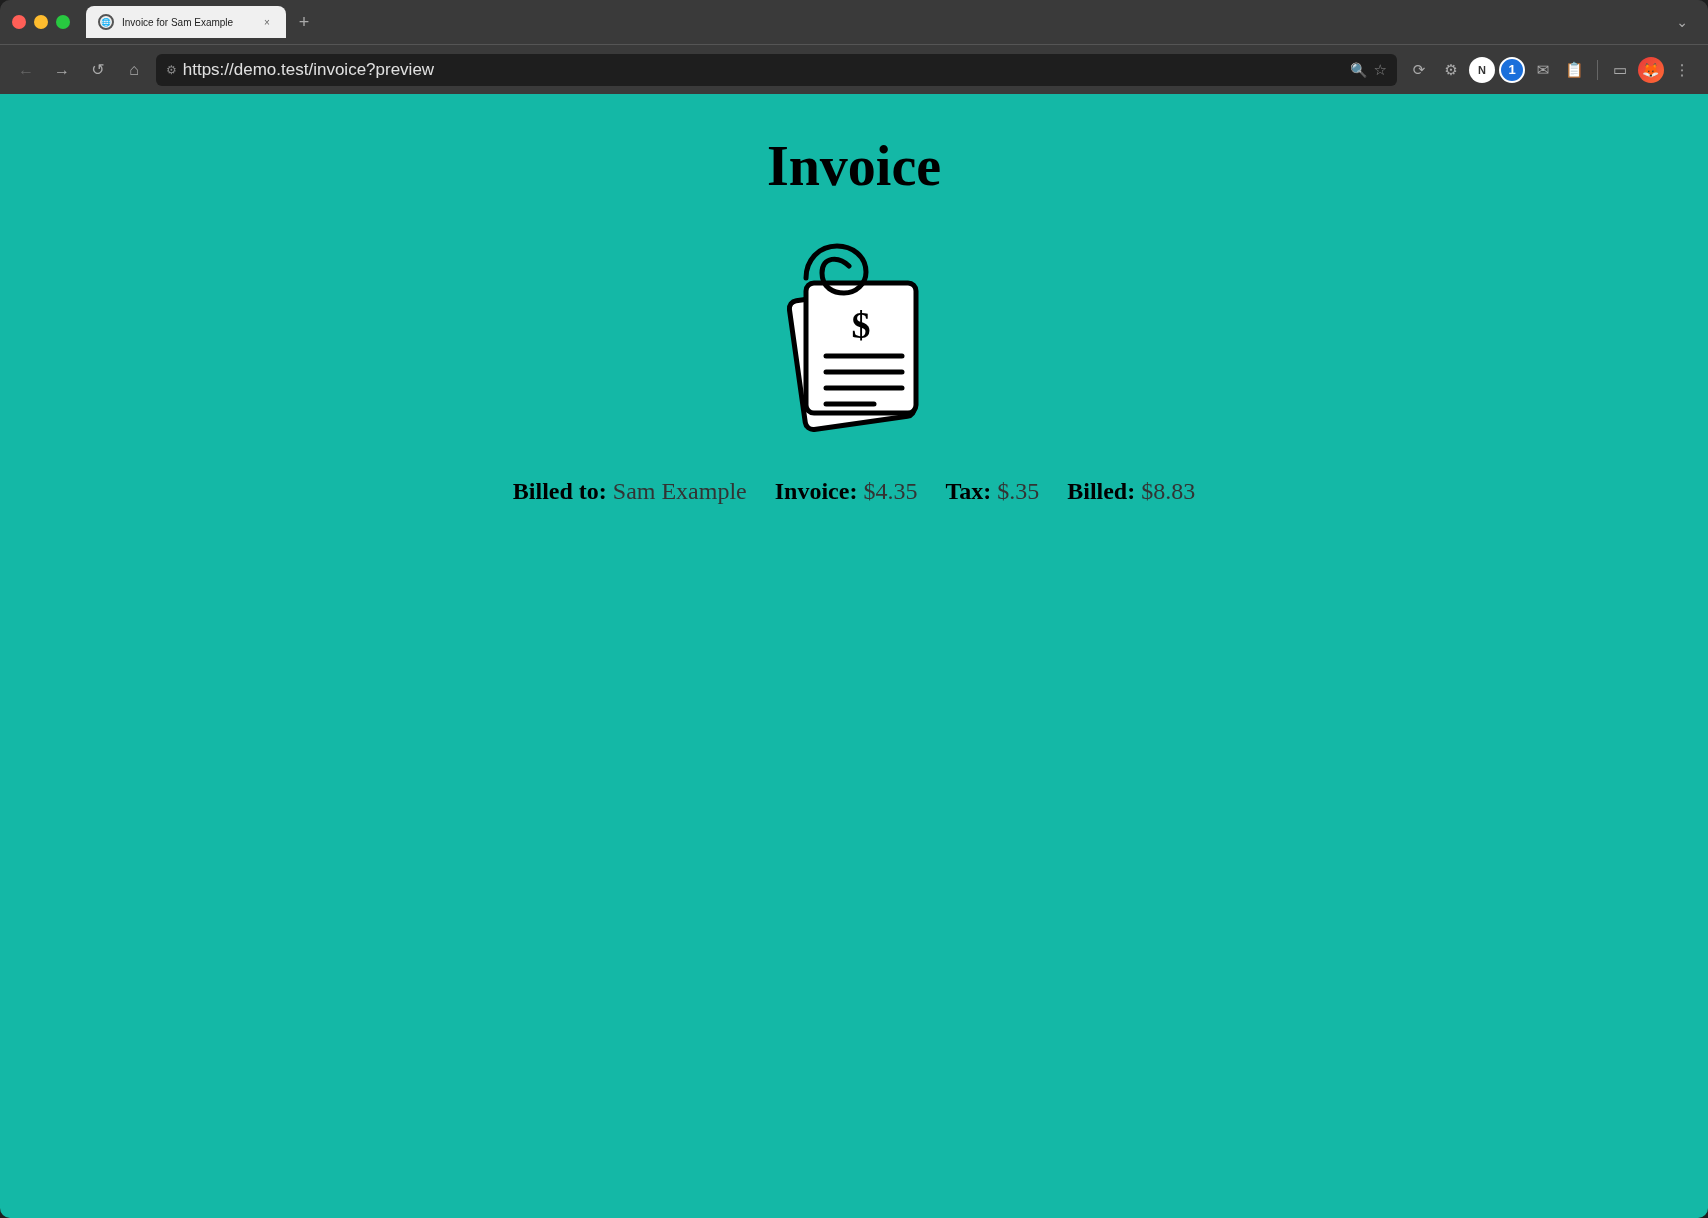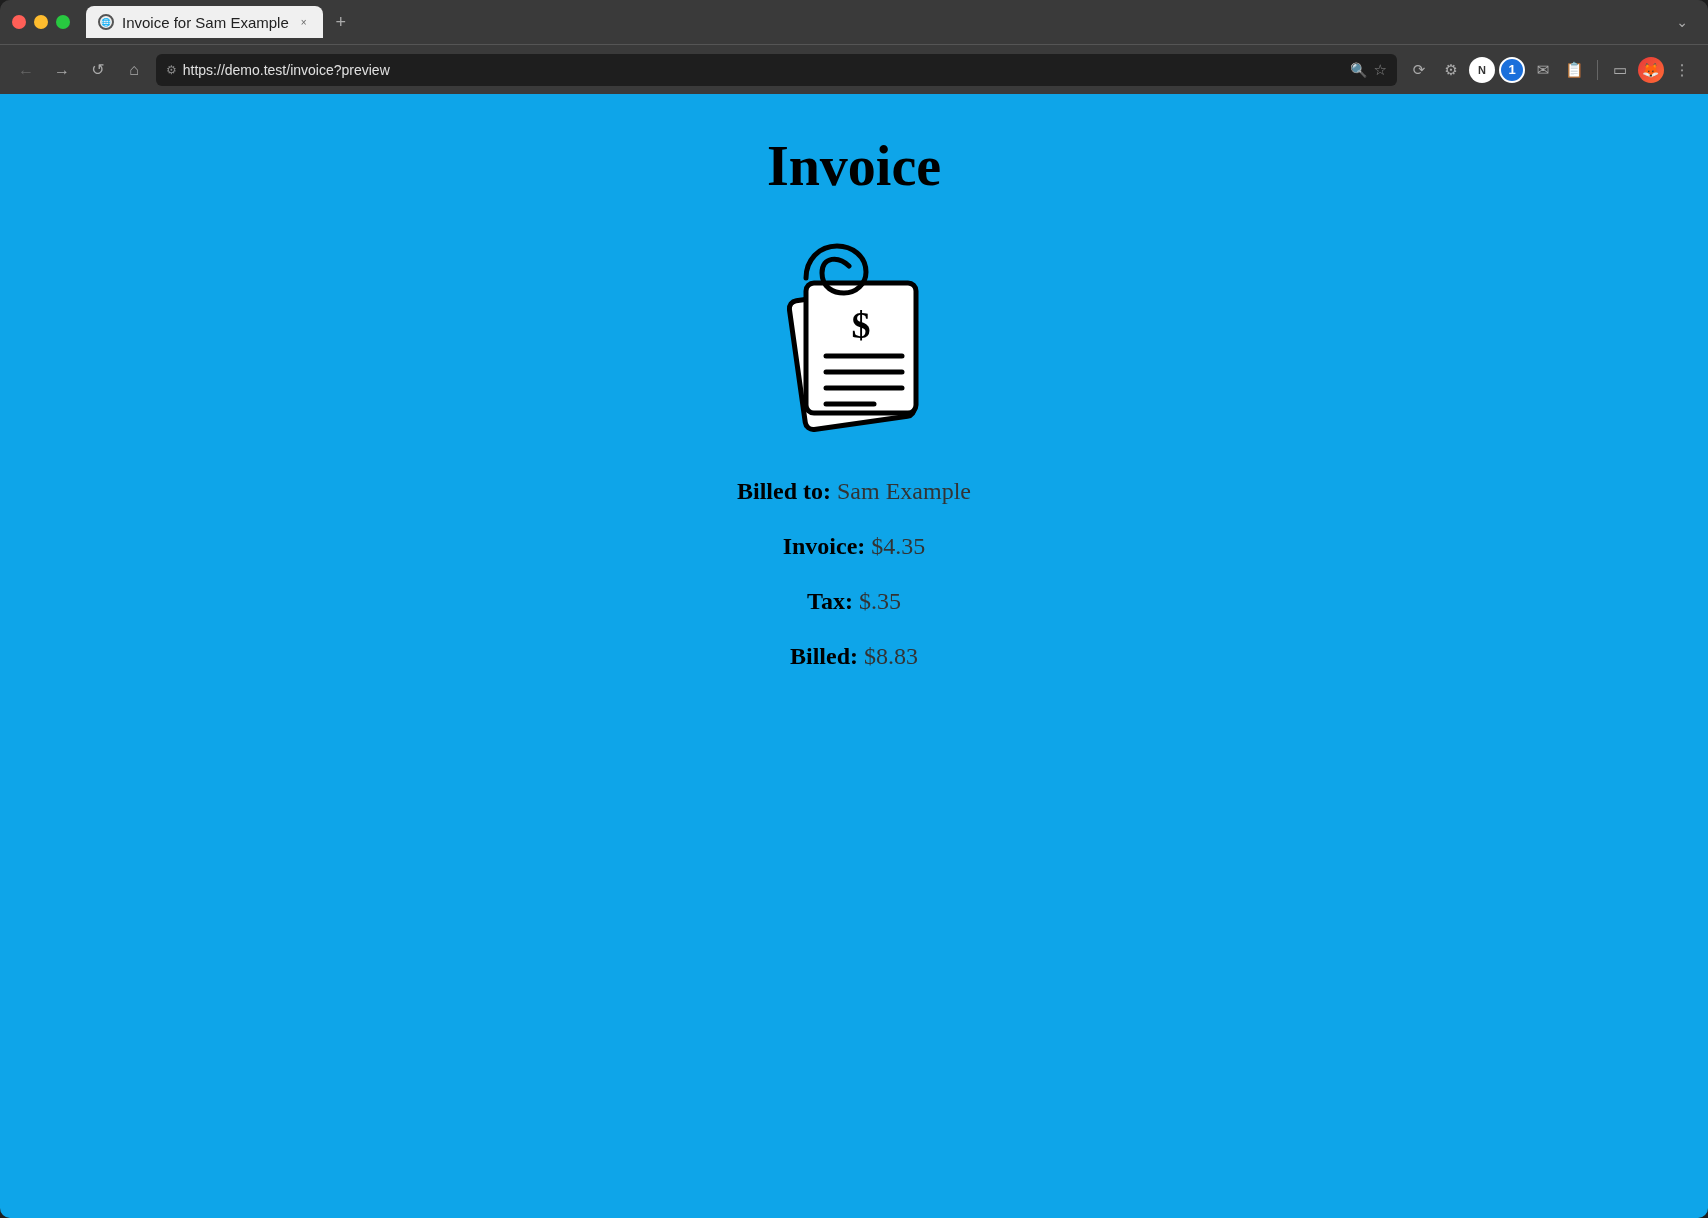--- a/index.html
+++ b/index.html
@@ -64,21 +64,21 @@
       border: 2px solid #555;
       display: flex;
       align-items: center;
       justify-content: center;
       font-size: 8px;
       color: #555;
       flex-shrink: 0;
     }
 
     .tab-title {
-      font-size: 15px;
+      font-size: 10px;
       color: #222;
       white-space: nowrap;
       overflow: hidden;
       text-overflow: ellipsis;
       flex: 1;
     }
 
     .tab-close {
       width: 14px;
       height: 14px;
@@ -149,21 +149,21 @@
       font-size: 13px;
     }
 
     .address-icon {
       color: #888;
       font-size: 12px;
     }
 
     .address-text {
       color: #e0e0e0;
-      font-size: 14px;
+      font-size: 17px;
       flex: 1;
     }
 
     .nav-icons-right {
       display: flex;
       align-items: center;
       gap: 4px;
     }
 
     .nav-icon-btn {
@@ -206,21 +206,21 @@
       background: linear-gradient(135deg, #e63939, #ff6b35);
       display: flex;
       align-items: center;
       justify-content: center;
       font-size: 14px;
       cursor: pointer;
     }
 
     
     .content-area {
-      background: #0ea5e9;
+      background: #14b8a6;
       min-height: calc(1218px - 94px);
       display: flex;
       flex-direction: column;
       align-items: center;
       padding: 40px 20px 60px;
     }
 
     .invoice-title {
       font-size: 56px;
       font-weight: 900;
@@ -230,21 +230,21 @@
     }
 
     .invoice-icon {
       width: 200px;
       height: 200px;
       margin-bottom: 40px;
     }
 
     .invoice-details {
       display: flex;
-      flex-direction: column;
+      flex-direction: row;
       align-items: center;
       gap: 28px;
       font-size: 24px;
       font-family: Georgia, 'Times New Roman', serif;
     }
 
     .detail-line {
       color: #000;
     }
 

